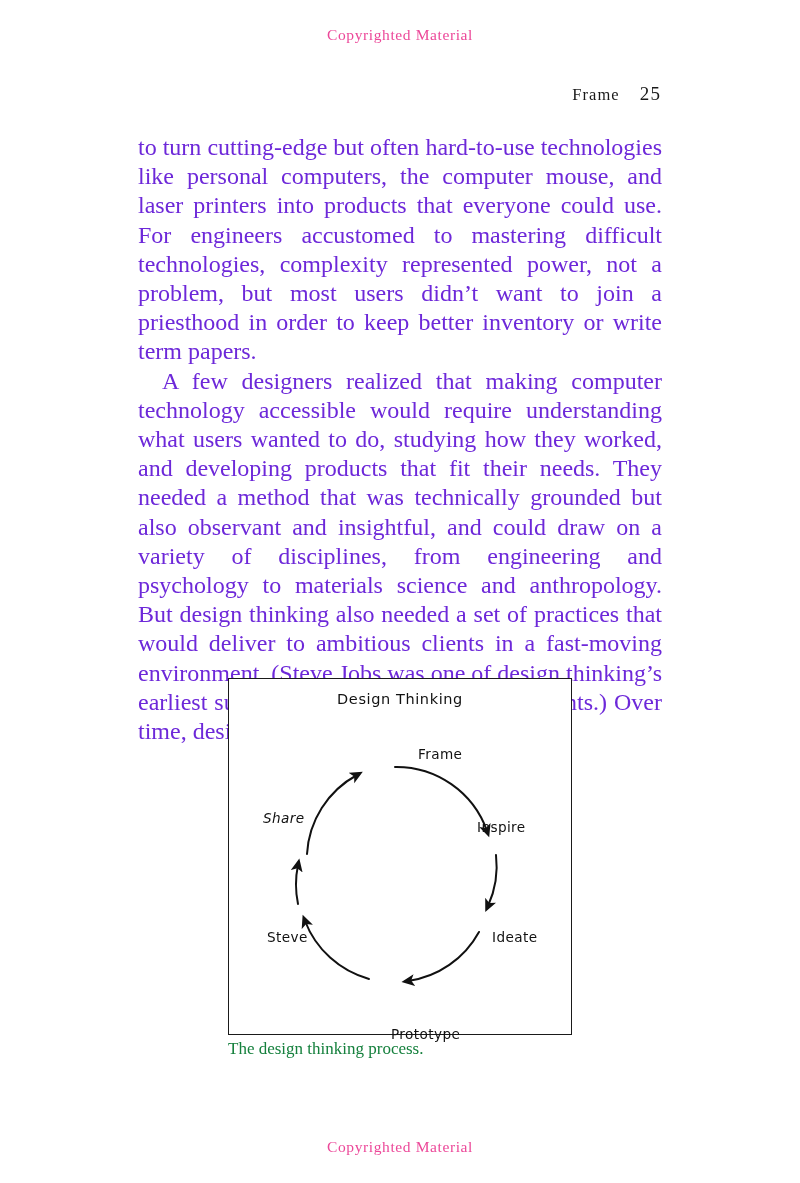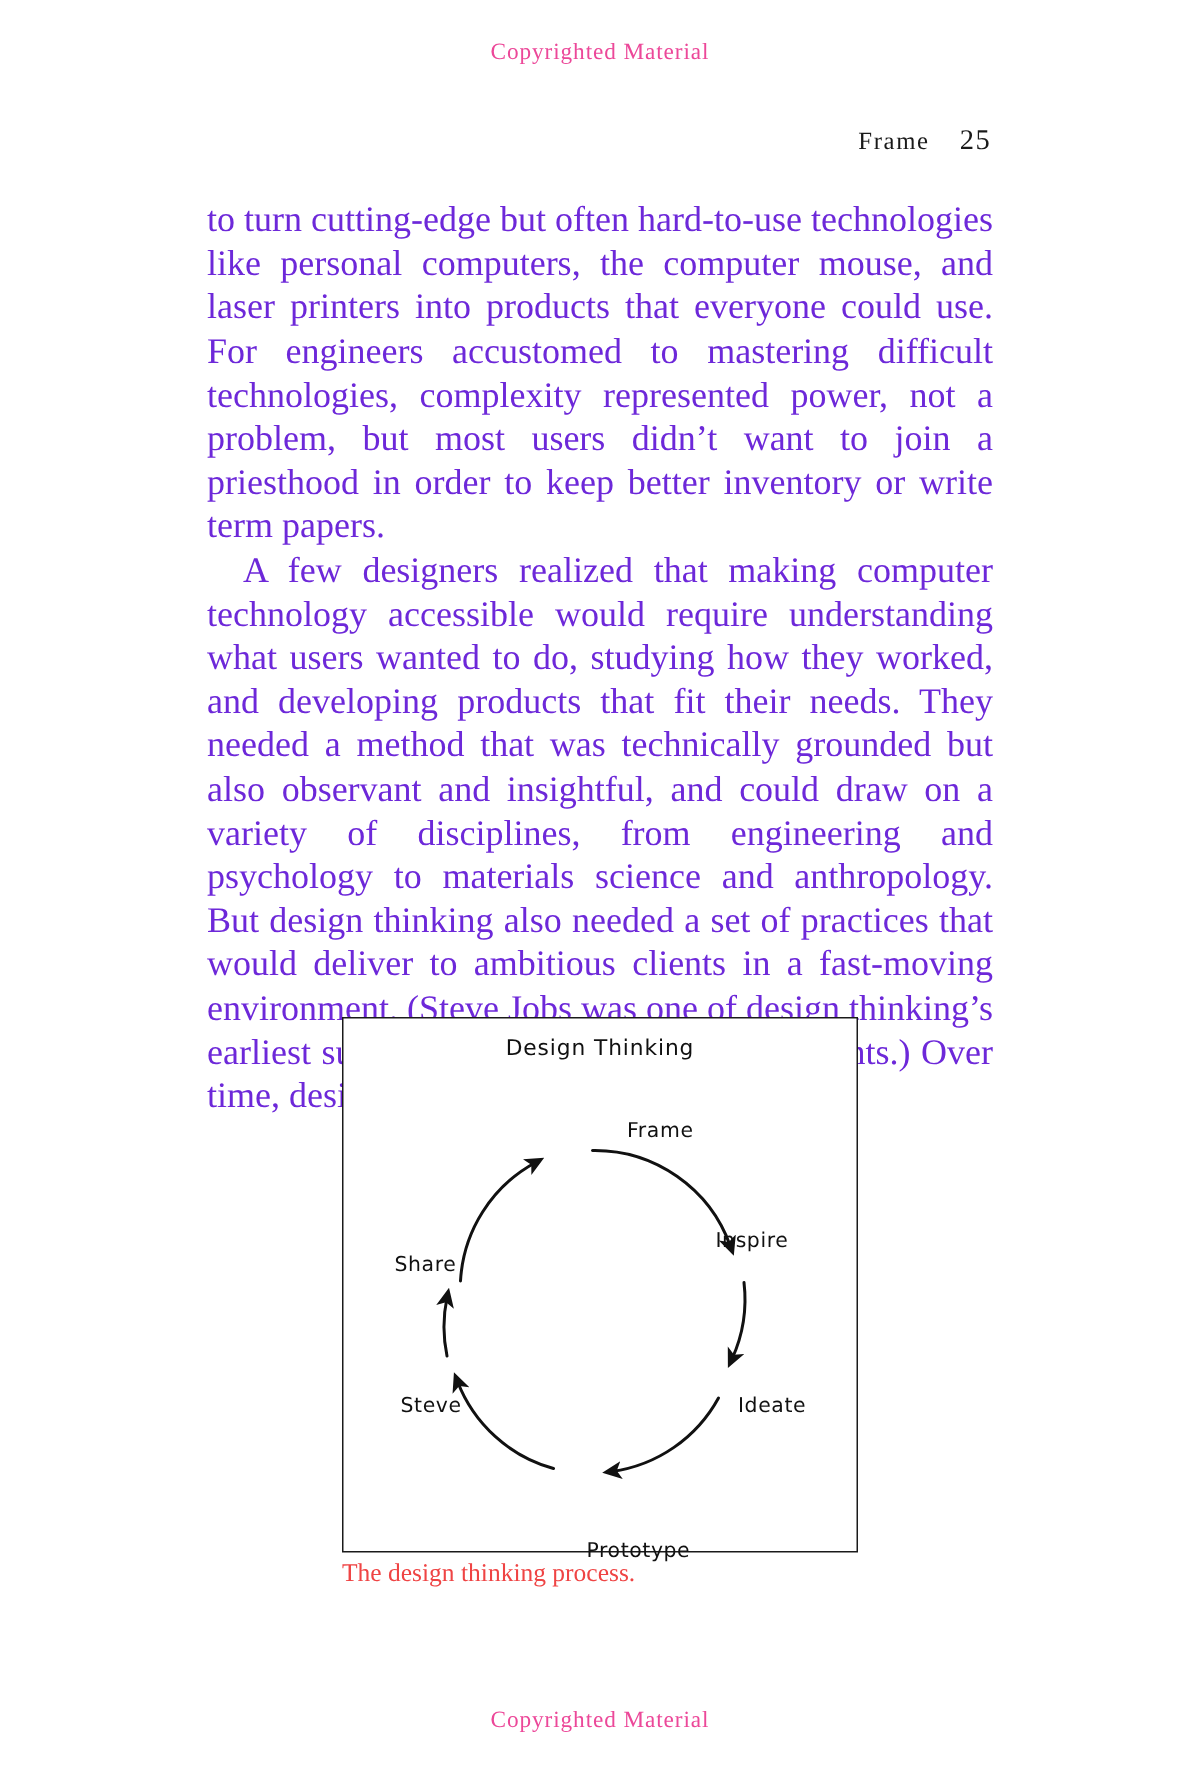--- a/index.html
+++ b/index.html
@@ -109,21 +109,21 @@
     white-space: nowrap;
   }
 
   .caption {
     position: absolute;
     left: 228px;
     top: 1039px;
     width: 400px;
     font-family: "Liberation Serif", serif;
     font-size: 17px;
-    color: #ef4444;
+    color: #15803d;
   }
 </style>
 </head>
 <body>
 
 <div class="page">
 
   <div class="watermark-top">Copyrighted Material</div>
 
   <div class="running-head">
@@ -157,19 +157,19 @@
       <path d="M 140 300 A 96 96 0 0 1 76 242" fill="none" stroke="#111111" stroke-width="2" stroke-linecap="round" marker-end="url(#arrowhead)"></path>
 
       <path d="M 69 225 A 96 96 0 0 1 69 186" fill="none" stroke="#111111" stroke-width="2" stroke-linecap="round" marker-end="url(#arrowhead)"></path>
     </svg>
 
     <div class="node-label" style="left:189px; top:67px;">Frame</div>
     <div class="node-label" style="left:248px; top:140px;">Inspire</div>
     <div class="node-label" style="left:263px; top:250px;text-align:right;">Ideate</div>
     <div class="node-label" style="left:162px; top:320px;margin-top:27px;">Prototype</div>
     <div class="node-label" style="left:38px; top:250px;">Steve</div>
-    <div class="node-label" style="left:34px; top:156px;">Share</div>
+    <div class="node-label" style="left:34px; top:131px;font-style:italic;">Share</div>
   </div>
 
   <div class="caption">The design thinking process.</div>
 
   <div class="watermark-bottom">Copyrighted Material</div>
 </div>
 
 </body></html>

